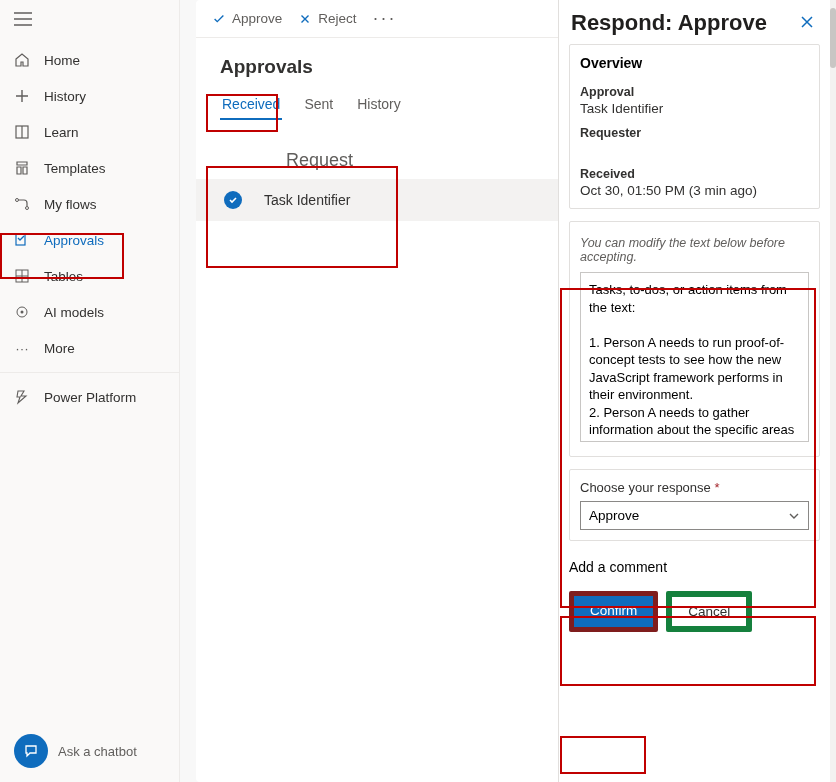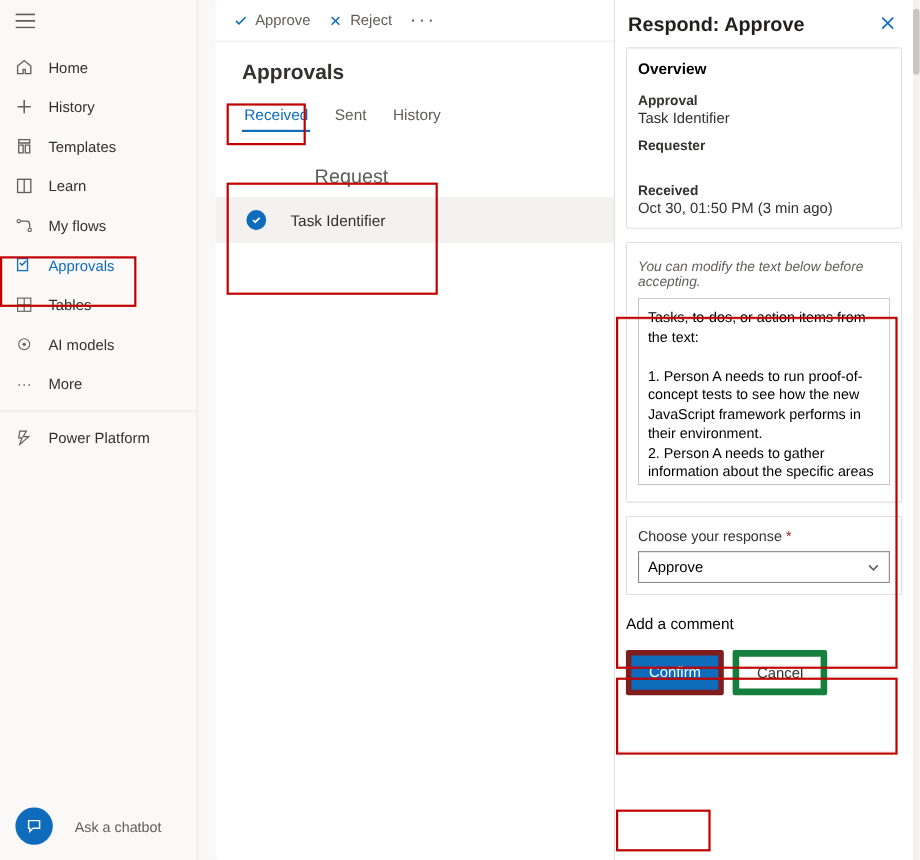--- a/index.html
+++ b/index.html
@@ -8,21 +8,21 @@
   
   .sidebar { position: absolute; left: 0; top: 0; width: 180px; height: 100%; background: #faf9f8; border-right: 1px solid #edebe9; display: flex; flex-direction: column; }
   .hamburger { padding: 12px 14px; cursor: pointer; }
   .hamburger svg { width: 18px; height: 14px; }
   .nav { flex: 0 0 auto; }
   .nav-item { display: flex; align-items: center; gap: 14px; padding: 10px 14px; font-size: 13.5px; color: #323130; cursor: pointer; }
   .nav-item .ic { width: 16px; height: 16px; display: flex; align-items: center; justify-content: center; color: #605e5c; }
   .nav-item.active { color: #0f6cbd; }
   .nav-item.active .ic { color: #0f6cbd; }
   .nav-divider { height: 1px; background: #edebe9; margin: 6px 0; }
-  .sidebar-bottom { margin-top: auto; display: flex; align-items: center; gap: 20px; padding: 14px; }
+  .sidebar-bottom { margin-top: auto; display: flex; align-items: center; gap: 10px; padding: 14px; }
   .chat-bubble { width: 34px; height: 34px; border-radius: 50%; background: #0f6cbd; display: flex; align-items: center; justify-content: center; color: #fff; }
   .ask-text { font-size: 13px; color: #605e5c; }
 
   
   .main { position: absolute; left: 180px; top: 0; right: 0; height: 100%; background: #f8f8f8; }
   .card { margin: 0 0 0 16px; background: #fff; border-radius: 4px; height: 100%; position: relative; }
   .topbar { display: flex; align-items: center; gap: 16px; padding: 8px 16px; border-bottom: 1px solid #edebe9; }
   .tb-act { display: flex; align-items: center; gap: 6px; font-size: 13.5px; color: #605e5c; cursor: pointer; }
   .tb-act svg { width: 14px; height: 14px; }
   .dots { font-size: 18px; color: #605e5c; cursor: pointer; letter-spacing: 2px; }
@@ -35,21 +35,21 @@
 
   .col-head { margin-top: 22px; padding: 8px 0 8px 90px; font-size: 18px; color: #605e5c; }
   .row { display: flex; align-items: center; padding: 12px 0 12px 28px; background: #f3f2f1; gap: 22px; }
   .check { width: 18px; height: 18px; border-radius: 50%; background: #0f6cbd; display: flex; align-items: center; justify-content: center; }
   .check svg { width: 10px; height: 10px; color: #fff; }
   .row-text { font-size: 14px; color: #323130; }
 
   
   .panel { position: absolute; right: 6px; top: 0; width: 272px; height: 100%; background: #fff; border-left: 1px solid #e1dfdd; display: flex; flex-direction: column; padding: 10px 10px 14px 10px; overflow-y: auto; }
   .panel-head { display: flex; align-items: center; justify-content: space-between; padding: 0 2px 8px; }
-  .panel-title { font-size: 18px; font-weight: 700; color: #201f1e; }
+  .panel-title { font-size: 22px; font-weight: 700; color: #201f1e; }
   .close-x { color: #0f6cbd; cursor: pointer; font-size: 18px; padding: 2px 4px; }
   .box { border: 1px solid #e1dfdd; border-radius: 2px; padding: 10px; margin-bottom: 12px; }
   .ov-title { font-size: 14px; font-weight: 600; margin-bottom: 14px; }
   .lab { font-size: 12.5px; font-weight: 600; color: #323130; margin-top: 6px; }
   .val { font-size: 13.5px; color: #323130; margin-top: 2px; margin-bottom: 10px; }
 
   .text-hint { font-size: 12.5px; font-style: italic; color: #605e5c; margin: 4px 0 8px; }
   .ta { width: 100%; height: 170px; resize: none; border: 1px solid #c8c6c4; font-size: 13px; padding: 8px; line-height: 1.35; font-family: inherit; overflow-y: scroll; }
 
   .sel-lab { font-size: 13px; color: #323130; margin-bottom: 6px; }
@@ -91,33 +91,33 @@
       <span class="ic">
           <svg viewBox="0 0 16 16">
             <path d="M8 2v12M2 8h12" stroke="currentColor" stroke-width="1.4"></path>
           </svg>
         </span>
       <span>History</span>
     </div>
     <div class="nav-item">
       <span class="ic">
           <svg viewBox="0 0 16 16">
-            <path d="M3 2h10v3H3zM3 7h4v7H3zM9 7h4v7H9z" fill="none" stroke="currentColor" stroke-width="1.2"></path>
-          </svg>
-        </span>
-      <span>Templates</span>
-    </div>
-    <div class="nav-item">
-      <span class="ic">
-          <svg viewBox="0 0 16 16">
             <rect x="2" y="2" width="12" height="12" fill="none" stroke="currentColor" stroke-width="1.2"></rect>
             <path d="M8 2v12" stroke="currentColor" stroke-width="1.2"></path>
           </svg>
         </span>
       <span>Learn</span>
+    </div>
+    <div class="nav-item">
+      <span class="ic">
+          <svg viewBox="0 0 16 16">
+            <path d="M3 2h10v3H3zM3 7h4v7H3zM9 7h4v7H9z" fill="none" stroke="currentColor" stroke-width="1.2"></path>
+          </svg>
+        </span>
+      <span>Templates</span>
     </div>
     <div class="nav-item">
       <span class="ic">
           <svg viewBox="0 0 16 16">
             <circle cx="3" cy="4" r="1.5" fill="none" stroke="currentColor"></circle>
             <circle cx="13" cy="12" r="1.5" fill="none" stroke="currentColor"></circle>
             <path d="M4.5 4H10a3 3 0 013 3v3" fill="none" stroke="currentColor" stroke-width="1.2"></path>
           </svg>
         </span>
       <span>My flows</span>

